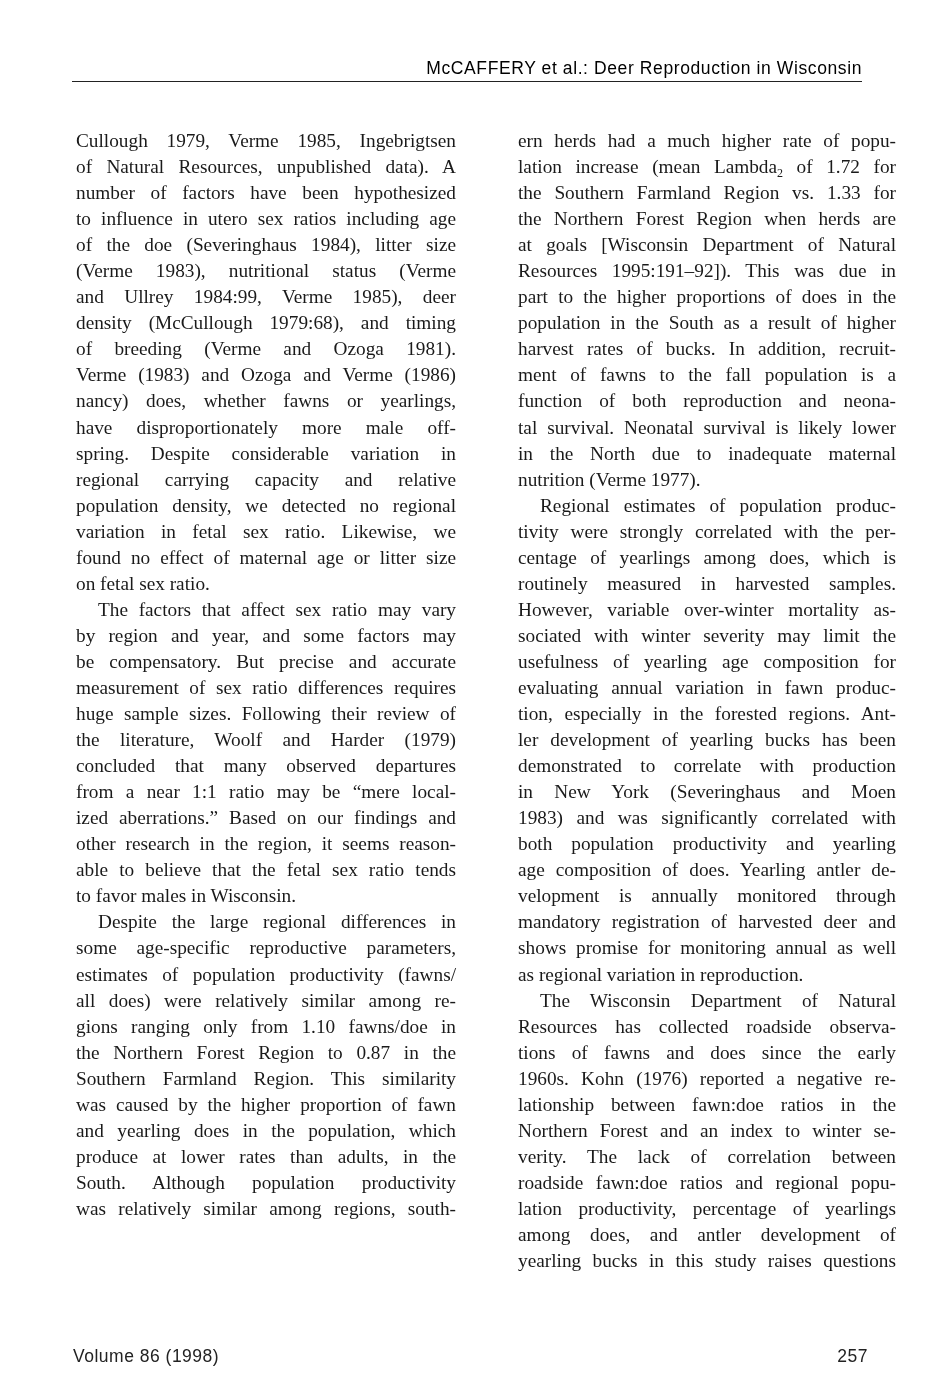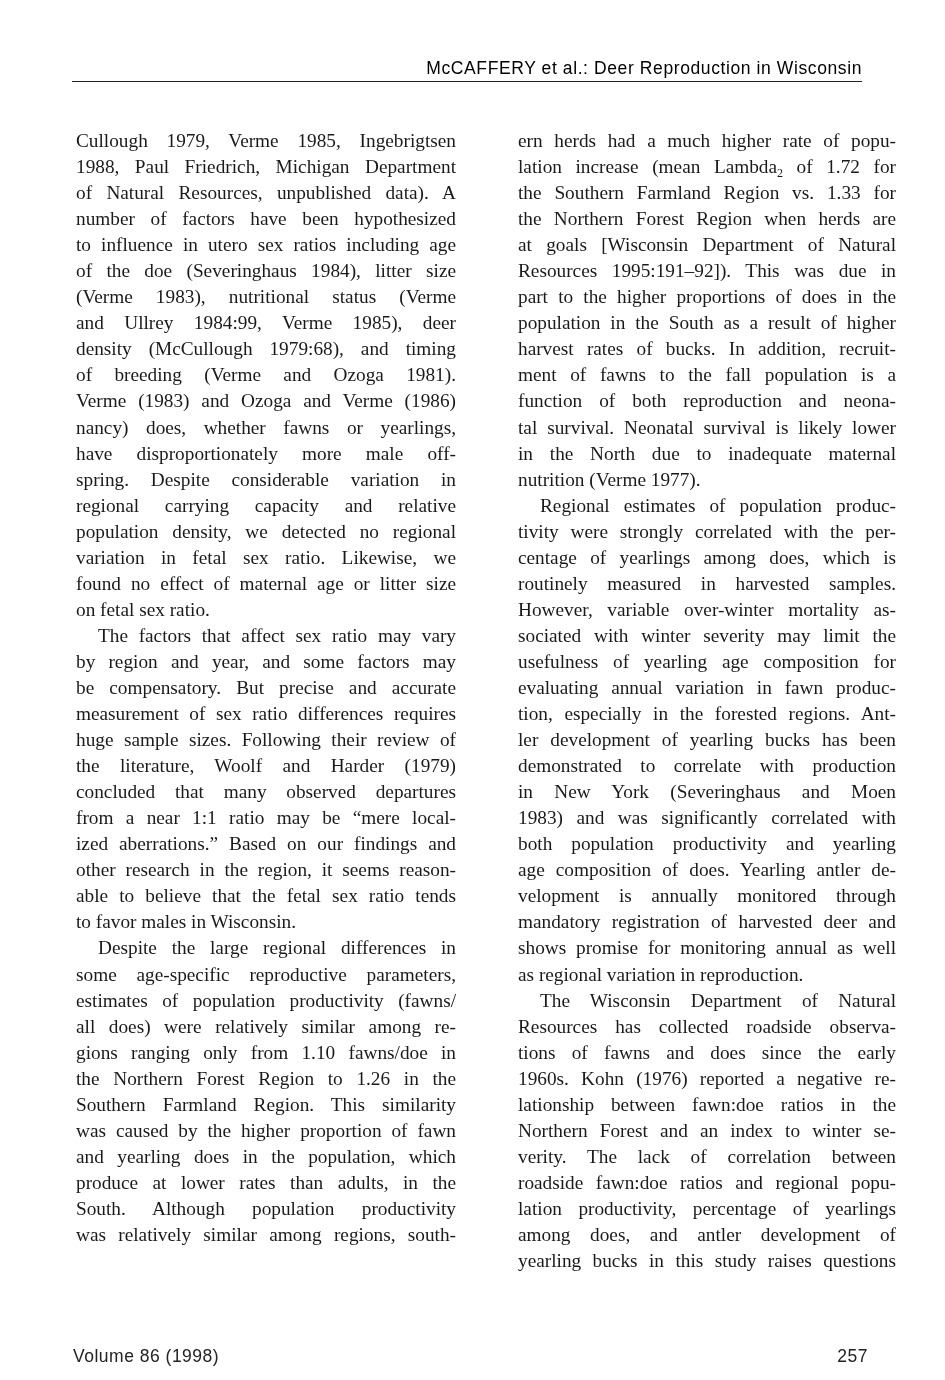--- a/index.html
+++ b/index.html
@@ -34,21 +34,20 @@
 </style>
 </head>
 <body>
 
 <div class="running-head">McCAFFERY et al.: Deer Reproduction in Wisconsin</div>
 <div class="rule"></div>
 
 <div class="col col-left">
   <div>
       <span class="line">Cullough 1979, Verme 1985, Ingebrigtsen</span>
-      <span class="line">1988, Paul Friedrich, Michigan Department</span>
       <span class="line">of Natural Resources, unpublished data). A</span>
       <span class="line">number of factors have been hypothesized</span>
       <span class="line">to influence in utero sex ratios including age</span>
       <span class="line">of the doe (Severinghaus 1984), litter size</span>
       <span class="line">(Verme 1983), nutritional status (Verme</span>
       <span class="line">and Ullrey 1984:99, Verme 1985), deer</span>
       <span class="line">density (McCullough 1979:68), and timing</span>
       <span class="line">of breeding (Verme and Ozoga 1981).</span>
       <span class="line">Verme (1983) and Ozoga and Verme (1986)</span>
       <span class="line">nancy) does, whether fawns or yearlings,</span>
@@ -73,21 +72,21 @@
       <span class="line">other research in the region, it seems reason-</span>
       <span class="line">able to believe that the fetal sex ratio tends</span>
       <span class="line last">to favor males in Wisconsin.</span>
     </div>
   <div>
       <span class="line indent">Despite the large regional differences in</span>
       <span class="line">some age-specific reproductive parameters,</span>
       <span class="line">estimates of population productivity (fawns/</span>
       <span class="line">all does) were relatively similar among re-</span>
       <span class="line">gions ranging only from 1.10 fawns/doe in</span>
-      <span class="line">the Northern Forest Region to 1.26 in the</span>
+      <span class="line">the Northern Forest Region to 0.87 in the</span>
       <span class="line">Southern Farmland Region. This similarity</span>
       <span class="line">was caused by the higher proportion of fawn</span>
       <span class="line">and yearling does in the population, which</span>
       <span class="line">produce at lower rates than adults, in the</span>
       <span class="line">South. Although population productivity</span>
       <span class="line">was relatively similar among regions, south-</span>
     </div>
 </div>
 
 <div class="col col-right">

